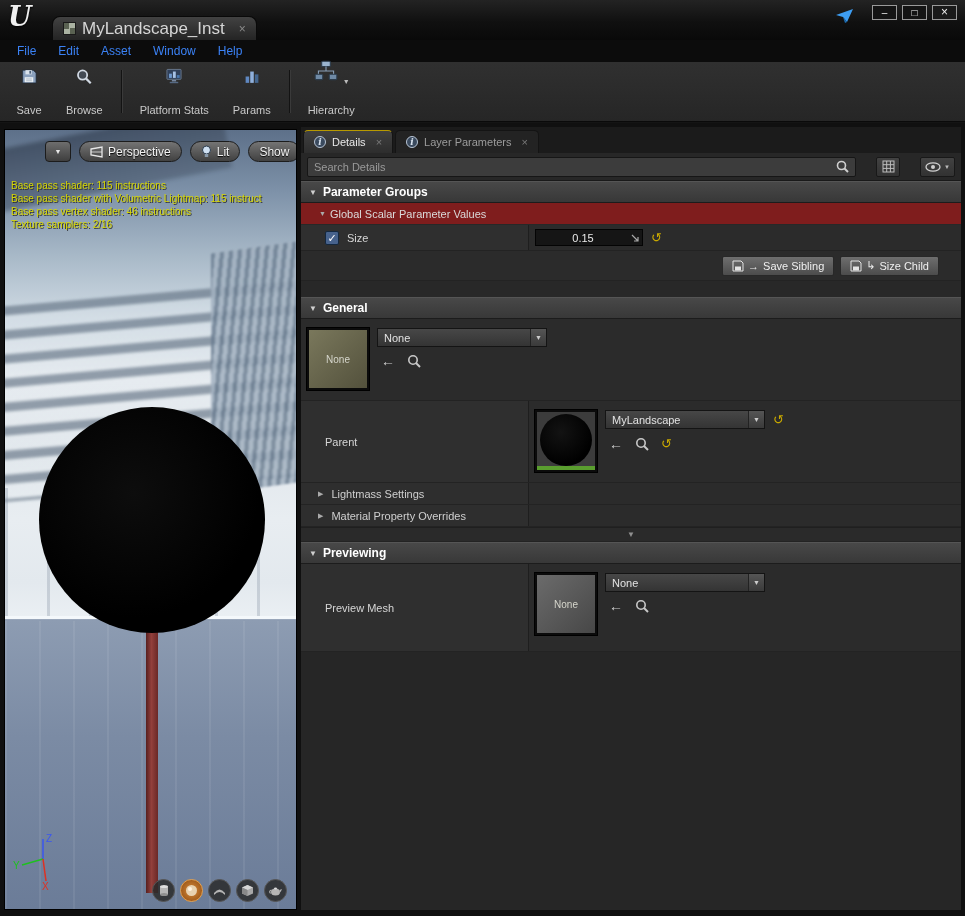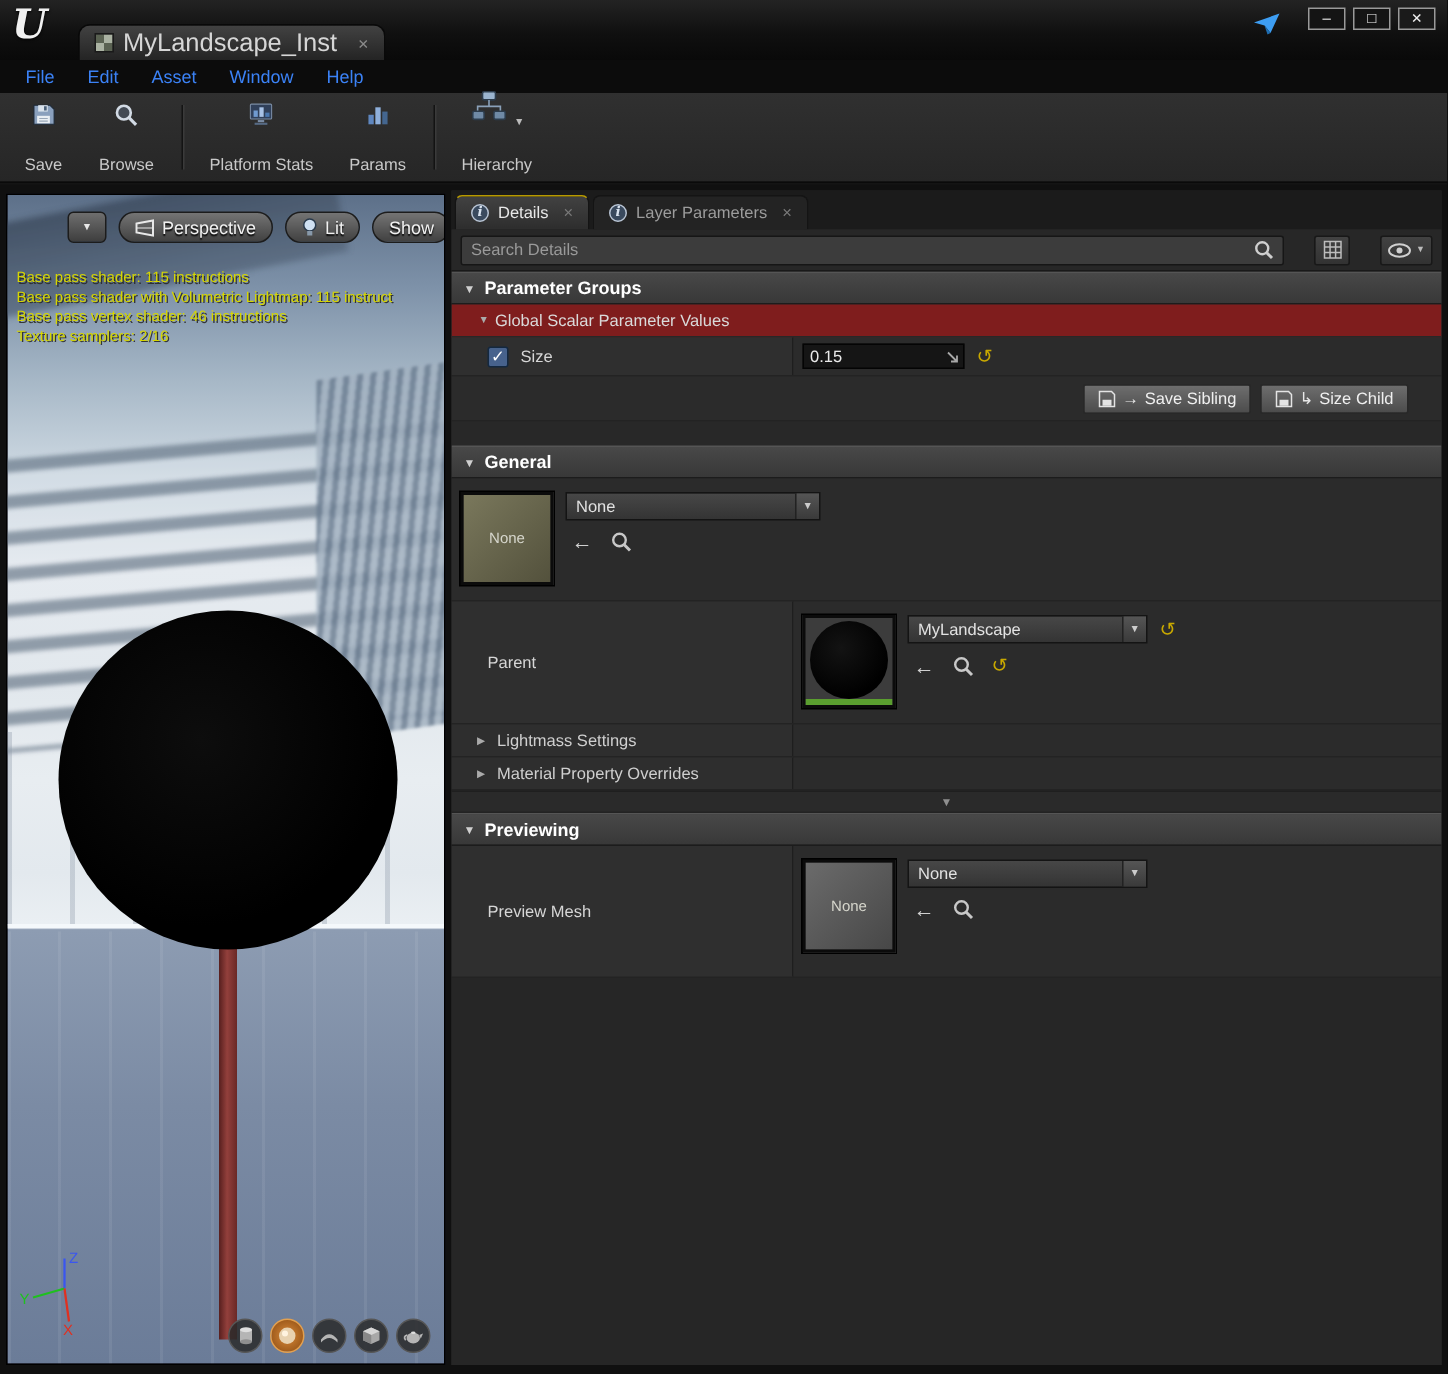--- a/index.html
+++ b/index.html
@@ -127,21 +127,21 @@
   .cell-name { width:228px; flex:none; display:flex; align-items:center; gap:8px;
     padding-left:24px; background:#2f2f2f; border-right:1px solid #1e1e1e;
     color:#d6d6d6; font-size:11px; }
   .cell-value { flex:1; background:#2b2b2b; display:flex; align-items:center; padding-left:4px; }
   .size-row { height:26px; }
   .checkbox { width:14px; height:14px; background:#47628c; border:1px solid #14283f;
     border-radius:2px; color:#fff; font-size:11px; line-height:12px; text-align:center; }
   .spinbox { width:108px; height:17px; background:#151515; border:1px solid #040404;
     display:flex; align-items:center; margin-left:2px; }
   .spinbox input { flex:1; min-width:0; background:transparent; border:none; outline:none;
-    color:#eaeaea; font-size:11px; padding:0 4px; font-family:"Liberation Sans", sans-serif; }
+    color:#eaeaea; font-size:11px; padding:0 4px; font-family:"Liberation Sans", sans-serif;text-align:center; }
   .yellow { color:#c8a800; font-size:13px; margin-left:8px; }
 
   .btn-row { height:30px; display:flex; justify-content:flex-end; align-items:center;
     gap:6px; padding-right:22px; background:#2b2b2b; border-bottom:1px solid #232323; }
   .save-btn { height:20px; display:flex; align-items:center; gap:4px; padding:0 9px;
     background:linear-gradient(#6e6e6e,#4c4c4c); border:1px solid #282828; border-radius:2px;
     color:#f0f0f0; font-size:11px; font-family:"Liberation Sans", sans-serif; }
   .save-btn .arr { font-size:11px; color:#e8e8e8; }
   .section-gap { height:16px; background:#282828; }
 

